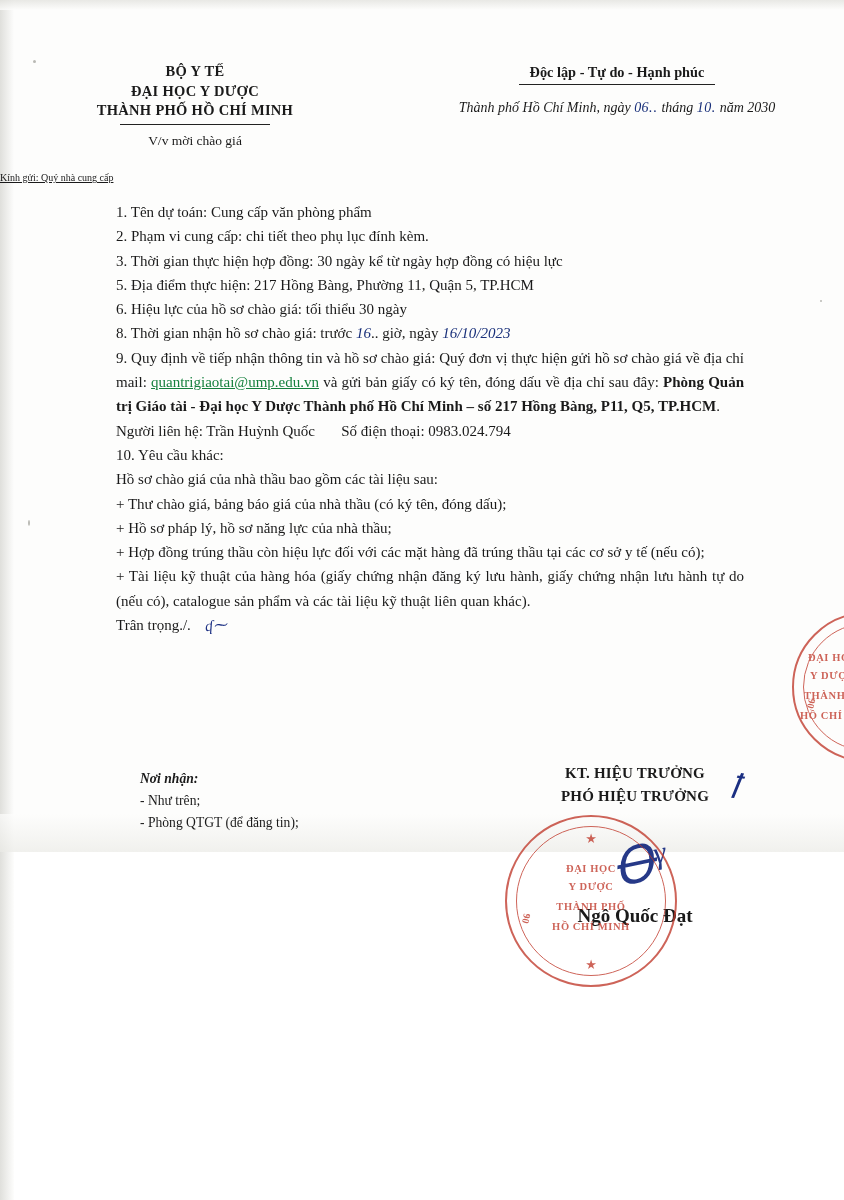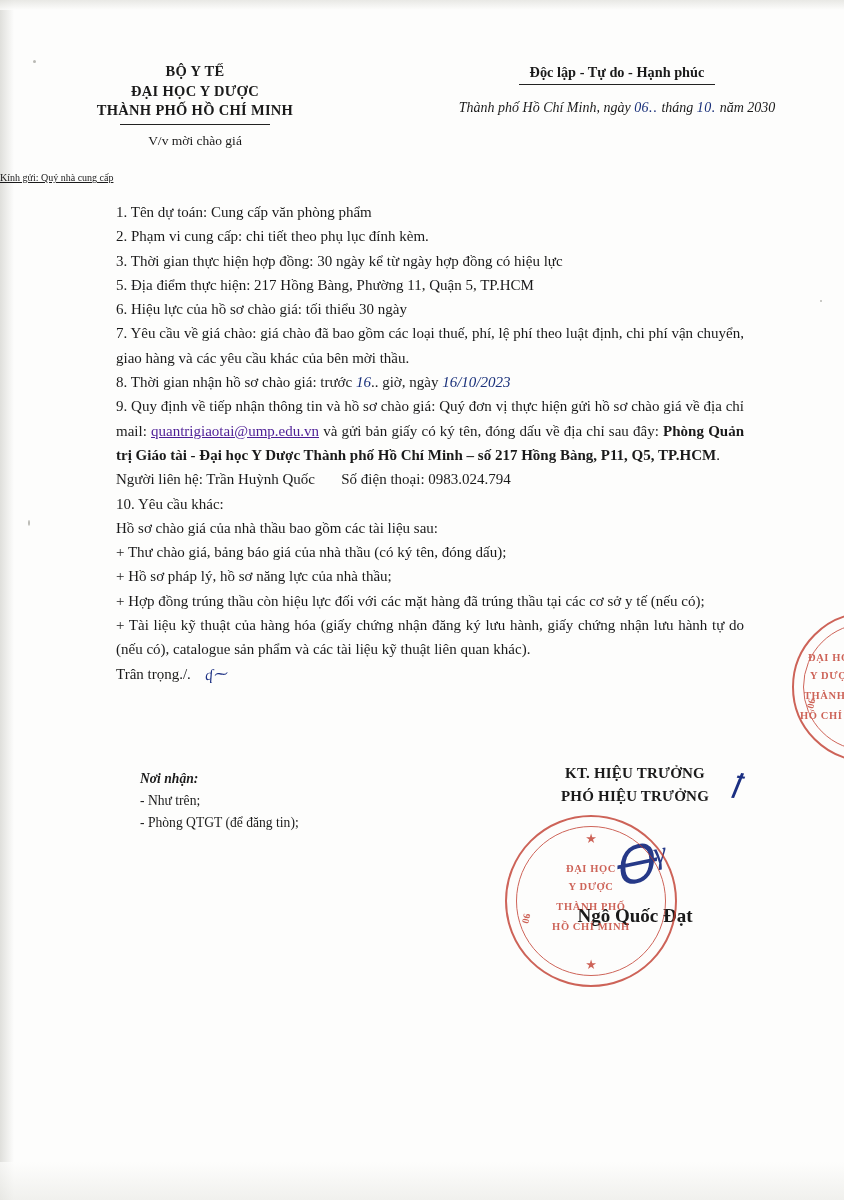--- a/index.html
+++ b/index.html
@@ -9,21 +9,21 @@
     height: 1200px;
     background: #ffffff;
     font-family: "Liberation Serif", serif;
     color: #1a1a1a;
     position: relative;
     overflow: hidden;
   }
   .page {
     position: absolute;
     left: 0; top: 0;
-    width: 844px; height: 1200px;
+    width: 844px; height: 852px;
     background: #fdfdfc;
   }
   .scan-edge-left {
     position:absolute; left:0; top:0; width:14px; height:1200px;
     background: linear-gradient(to right,#dcdcd8,#fdfdfc);
     opacity:.9;
   }
   .scan-edge-top {
     position:absolute; left:0; top:0; width:844px; height:10px;
     background: linear-gradient(to bottom,#e3e3df,#fdfdfc);
@@ -85,21 +85,21 @@
     position: absolute;
     left: 116px; top: 200px;
     width: 628px;
     font-size: 15px;
     line-height: 1.62;
     text-align: justify;
   }
   .content p { margin: 0; text-indent: 0; }
   .indent { text-indent: 34px; }
   .b { font-weight: 700; }
-  .mail { color:#4c1d95; text-decoration: underline; }
+  .mail { color:#15803d; text-decoration: underline; }
   .hw-ins { color:#19307a; font-style:italic; }
 
   .tran-trong { margin-top: 12px; text-indent: 34px; }
   .tt-sig {
     display:inline-block; color:#1b2f82; font-style:italic;
     transform: rotate(-6deg); margin-left: 10px; font-size:15px;
   }
 
   
   .noi-nhan {
@@ -192,21 +192,20 @@
 
   <div class="content">
 
 
     <p class="indent">1. Tên dự toán: Cung cấp văn phòng phẩm</p>
     <p class="indent">2. Phạm vi cung cấp: chi tiết theo phụ lục đính kèm.</p>
     <p class="indent">3. Thời gian thực hiện hợp đồng: 30 ngày kể từ ngày hợp đồng có hiệu lực</p>
     <p class="indent">5. Địa điểm thực hiện: 217 Hồng Bàng, Phường 11, Quận 5, TP.HCM</p>
     <p class="indent">6. Hiệu lực của hồ sơ chào giá: tối thiểu 30 ngày</p>
 
-    <p class="indent">7. Yêu cầu về giá chào: giá chào đã bao gồm các loại thuế, phí, lệ phí theo luật định, chi phí vận chuyển, giao hàng và các yêu cầu khác của bên mời thầu.</p>
 
     <p class="indent">
       <span>8. Thời gian nhận hồ sơ chào giá: trước</span>
       <span class="hw-ins">16</span>..
       <span>giờ, ngày</span>
       <span class="hw-ins">16/10/2023</span>
     </p>
 
     <p class="indent">
       <span>9. Quy định về tiếp nhận thông tin và hồ sơ chào giá: Quý đơn vị thực hiện gửi hồ sơ chào giá về địa chỉ mail: </span><a class="mail" href="#">quantrigiaotai@ump.edu.vn</a><span> và gửi bản giấy có ký tên, đóng dấu về địa chỉ sau đây: </span><span class="b">Phòng Quản trị Giáo tài - Đại học Y Dược Thành phố Hồ Chí Minh – số 217 Hồng Bàng, P11, Q5, TP.HCM</span><span>.</span>

